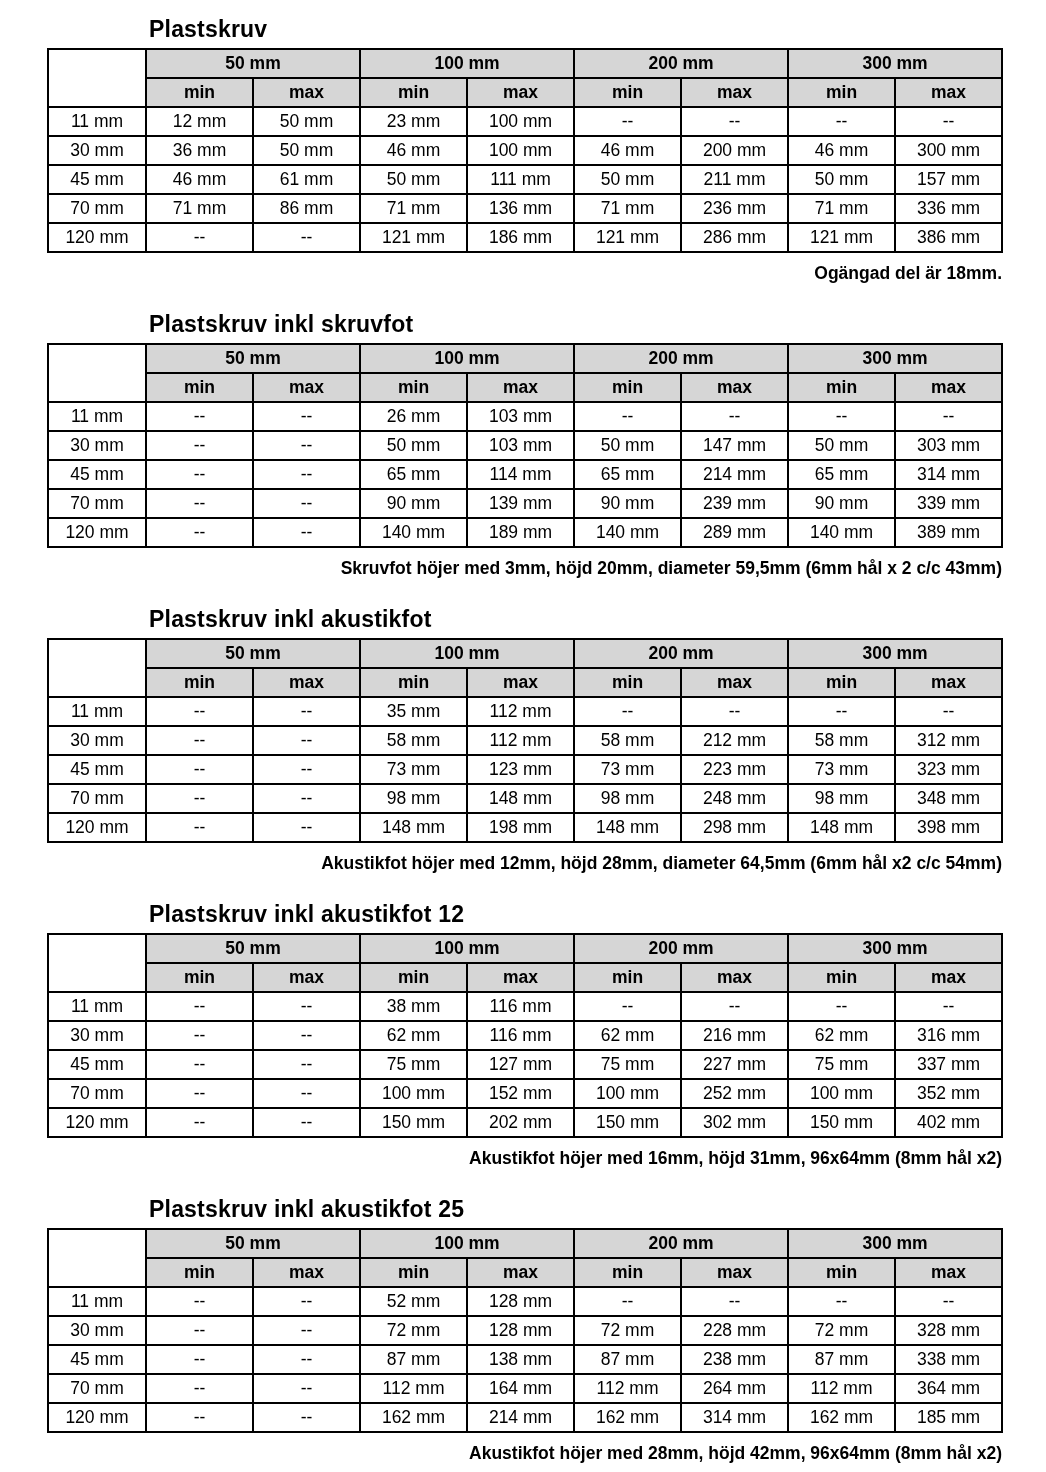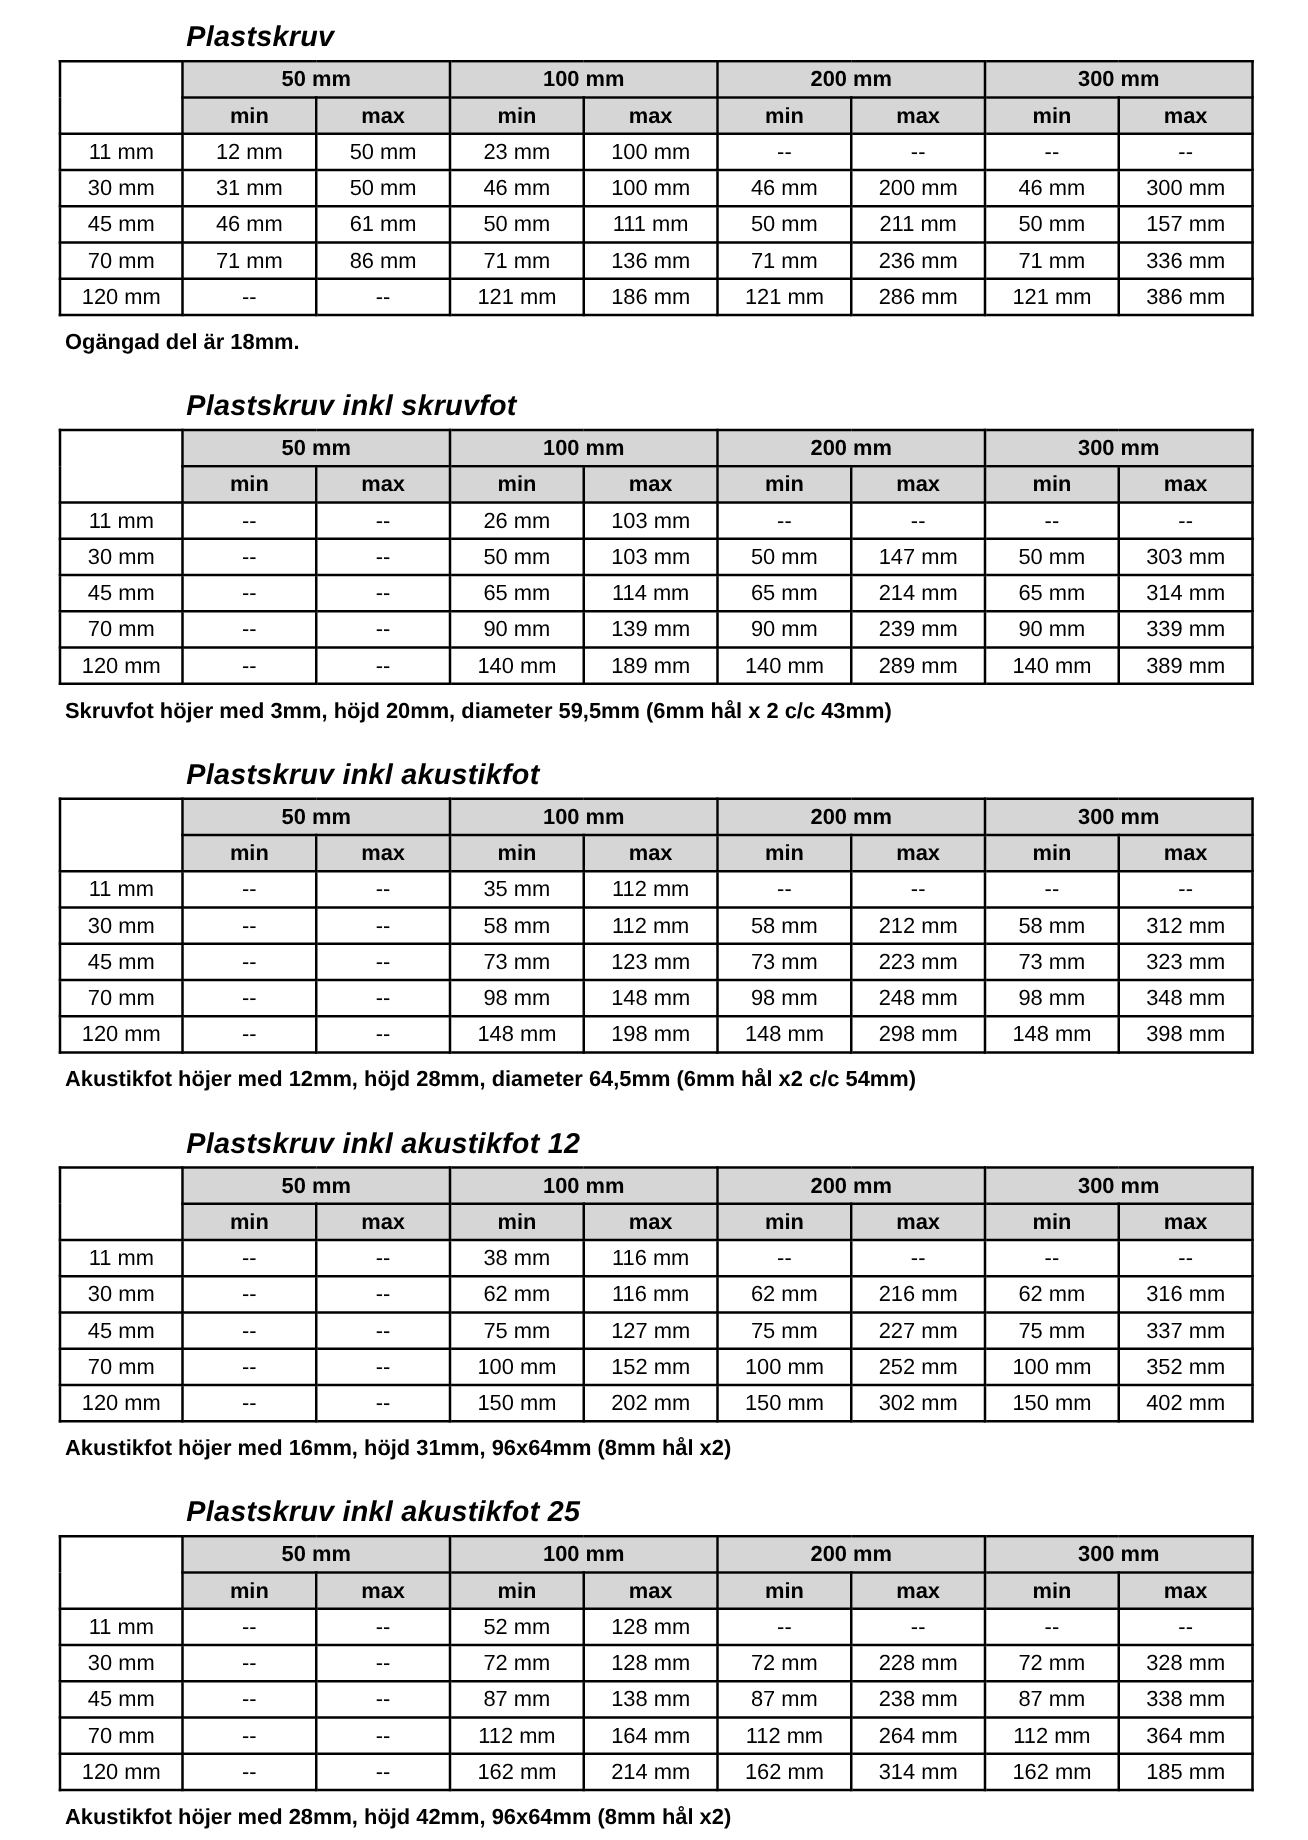--- a/index.html
+++ b/index.html
@@ -16,21 +16,20 @@
   #page {
     padding: 16px 44px 8px 47px;
     box-sizing: border-box;
   }
   .sec {
     margin: 0 0 27px 0;
   }
   .title {
     font-size: 23px;
     font-weight: bold;
-    font-style: italic;
     margin: 0 0 5px 102px;
     letter-spacing: 0.2px;
   }
   table.tbl {
     border-collapse: collapse;
     table-layout: fixed;
     width: 955px;
     border: 1px solid #8b5cf6;
   }
   table.tbl col.c-label { width: 98px; }
@@ -57,20 +56,21 @@
     font-weight: normal;
   }
   table.tbl td {
     font-weight: normal;
     background: #ffffff;
   }
   .note {
     font-weight: bold;
     font-size: 17.5px;
     margin: 10px 0 0 5px;
+    text-align: right;
   }
 </style>
 </head>
 <body>
 
 <div id="page">
   <section class="sec">
     <h2 class="title">Plastskruv</h2>
     <table class="tbl">
       <colgroup>
@@ -110,21 +110,21 @@
             <td>50 mm</td>
             <td>23 mm</td>
             <td>100 mm</td>
             <td>--</td>
             <td>--</td>
             <td>--</td>
             <td>--</td>
           </tr>
           <tr>
             <th class="rlabel">30 mm</th>
-            <td>31 mm</td>
+            <td>36 mm</td>
             <td>50 mm</td>
             <td>46 mm</td>
             <td>100 mm</td>
             <td>46 mm</td>
             <td>200 mm</td>
             <td>46 mm</td>
             <td>300 mm</td>
           </tr>
           <tr>
             <th class="rlabel">45 mm</th>

